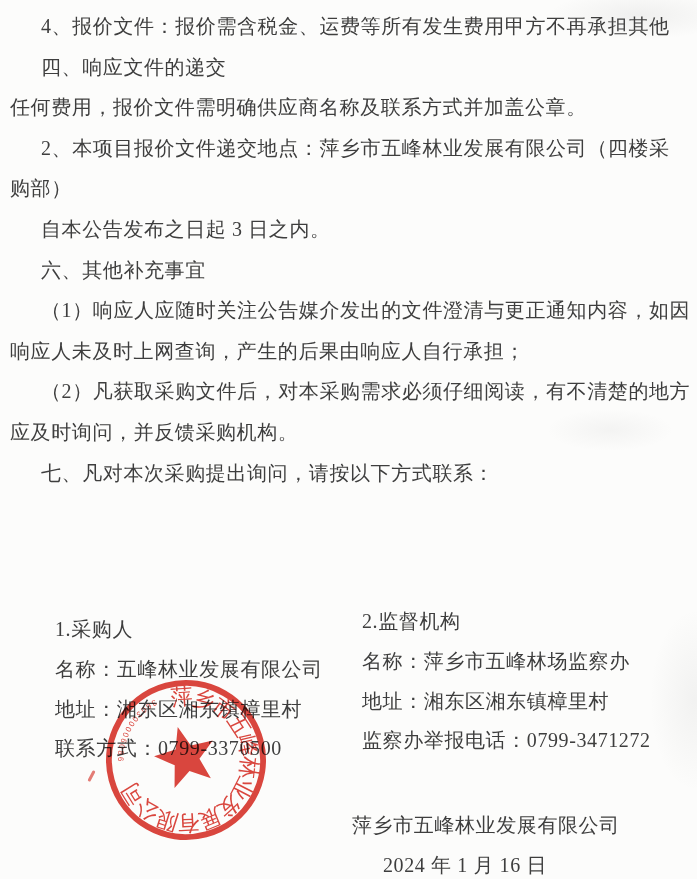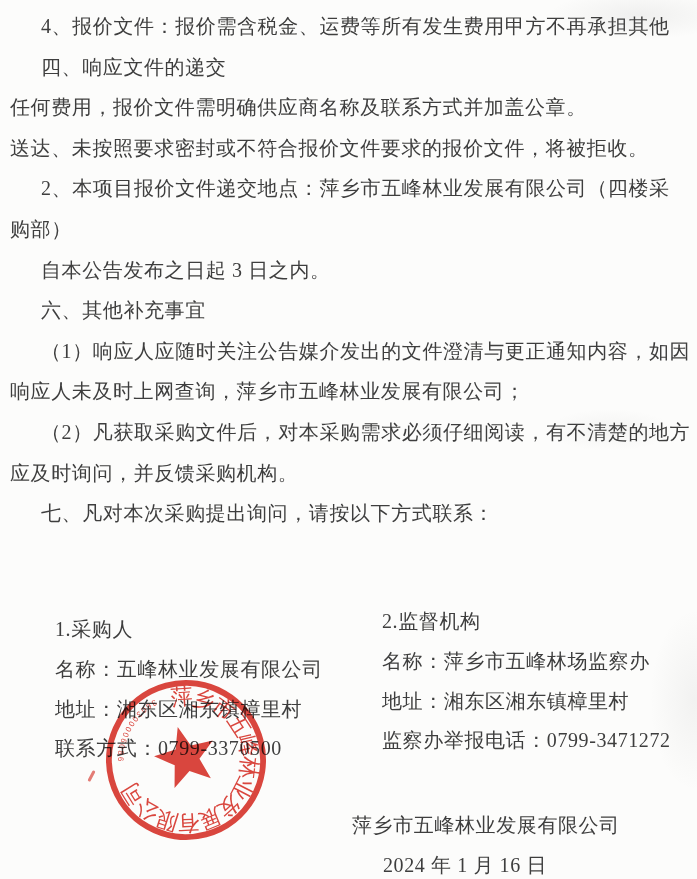--- a/index.html
+++ b/index.html
@@ -28,21 +28,21 @@
     white-space: nowrap;
   }
   .ln.indent { padding-left: 31px; }
   .col {
     position: absolute;
     font-size: 20px;
     letter-spacing: 0.6px;
   }
   .col .cl { line-height: 39.8px; white-space: nowrap; }
   .col-left  { left: 55px;  top: 610px; }
-  .col-right { left: 382px; top: 602px; }
+  .col-right { left: 362px; top: 602px; }
   .sign-company {
     position: absolute; left: 352px; top: 812px;
     font-size: 20px; letter-spacing: 0.6px; white-space: nowrap;
   }
   .sign-date {
     position: absolute; left: 383px; top: 852px;
     font-size: 20px; letter-spacing: 0.6px; white-space: nowrap;
   }
   .seal {
     position: absolute; left: 100px; top: 674px;
@@ -62,27 +62,26 @@
 </style>
 </head>
 <body>
 
 <div class="page">
 
   <div class="body-text">
     <div class="ln indent">4、报价文件：报价需含税金、运费等所有发生费用甲方不再承担其他</div>
     <div class="ln indent">四、响应文件的递交</div>
     <div class="ln">任何费用，报价文件需明确供应商名称及联系方式并加盖公章。</div>
-    <div class="ln">送达、未按照要求密封或不符合报价文件要求的报价文件，将被拒收。</div>
     <div class="ln indent">2、本项目报价文件递交地点：萍乡市五峰林业发展有限公司（四楼采</div>
     <div class="ln">购部）</div>
     <div class="ln indent">自本公告发布之日起 3 日之内。</div>
     <div class="ln indent">六、其他补充事宜</div>
     <div class="ln indent">（1）响应人应随时关注公告媒介发出的文件澄清与更正通知内容，如因</div>
-    <div class="ln">响应人未及时上网查询，萍乡市五峰林业发展有限公司；</div>
+    <div class="ln">响应人未及时上网查询，产生的后果由响应人自行承担；</div>
     <div class="ln indent">（2）凡获取采购文件后，对本采购需求必须仔细阅读，有不清楚的地方</div>
     <div class="ln">应及时询问，并反馈采购机构。</div>
     <div class="ln indent">七、凡对本次采购提出询问，请按以下方式联系：</div>
   </div>
 
   <div class="col col-left">
     <div class="cl">1.采购人</div>
     <div class="cl">名称：五峰林业发展有限公司</div>
     <div class="cl">地址：湘东区湘东镇樟里村</div>
     <div class="cl">联系方式：0799-3370500</div>

